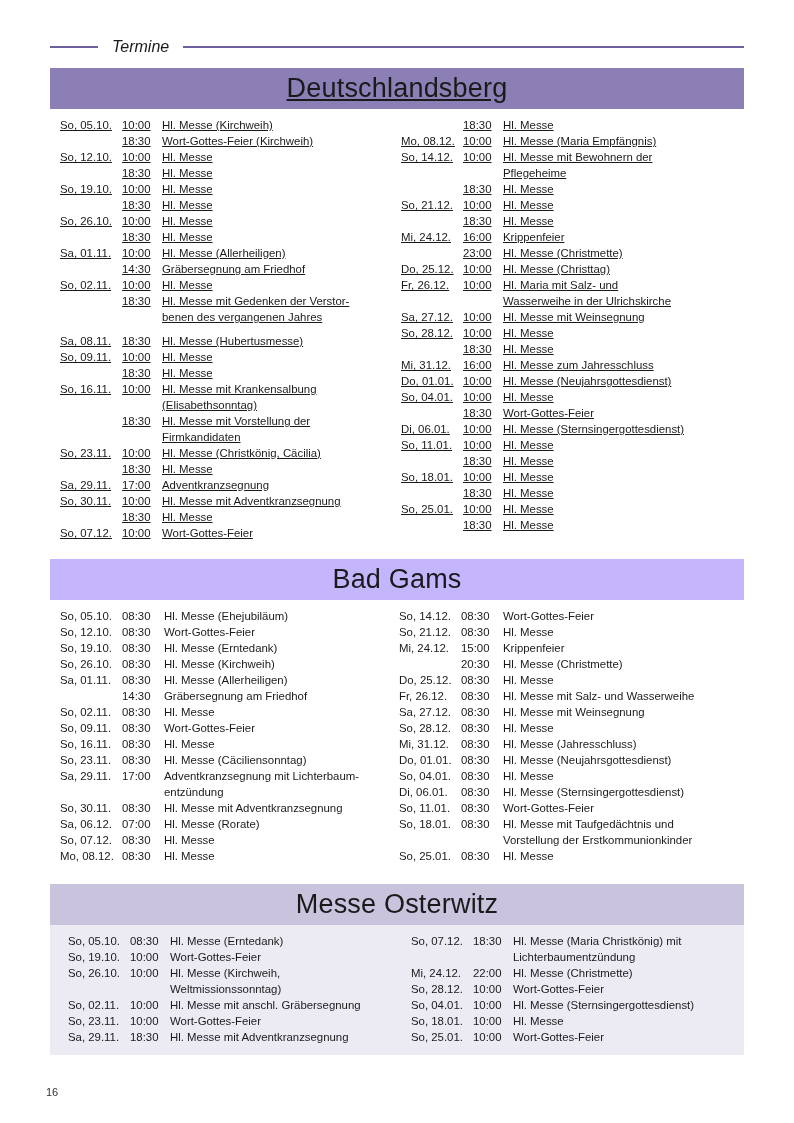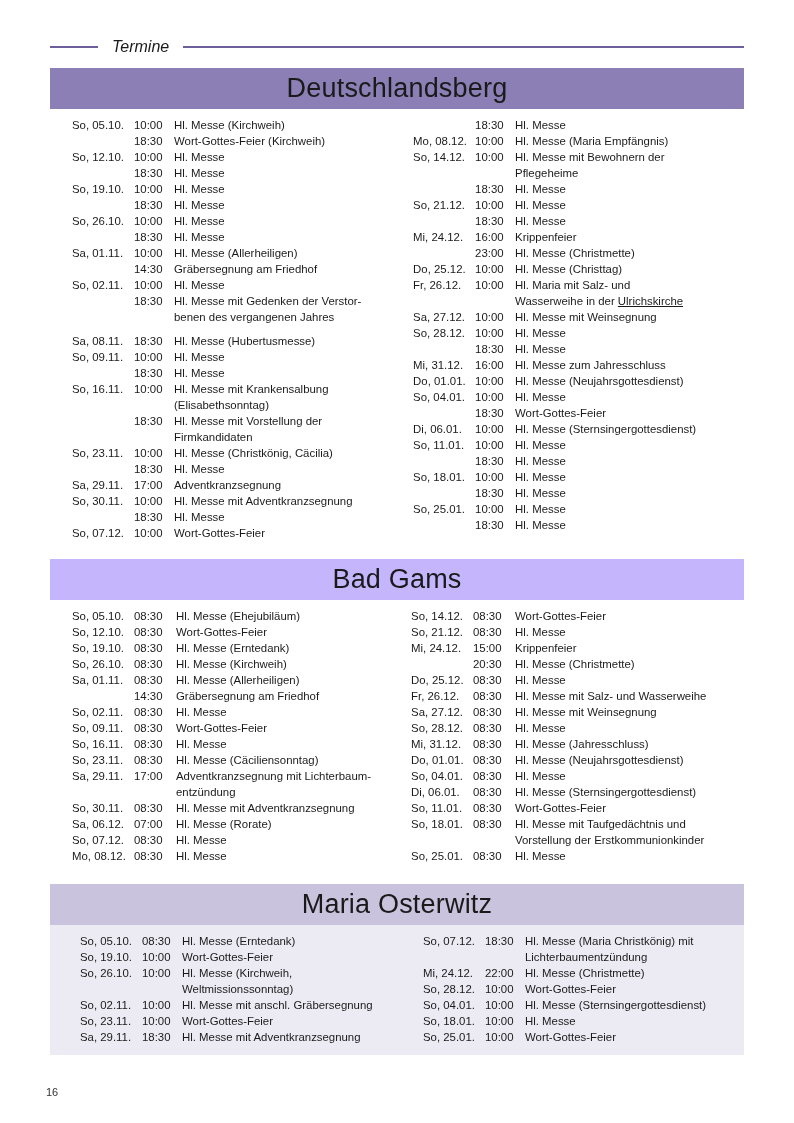--- a/index.html
+++ b/index.html
@@ -69,21 +69,20 @@
     letter-spacing: 0.2px;
   }
   .section-body {
     display: flex;
     box-sizing: border-box;
     padding: 8px 10px 10px 10px;
   }
   .col {
     width: 50%;
     box-sizing: border-box;
-    margin-left: 12px;
   }
   .col.left { padding-right: 8px; }
   .col.right { padding-left: 4px; }
 
   .row {
     display: flex;
     align-items: flex-start;
     font-size: 11.4px;
     line-height: 16px;
   }
@@ -116,21 +115,21 @@
   
   #sec-badgams .c-date { width: 62px; flex: 0 0 62px; }
   #sec-badgams .c-time { width: 42px; flex: 0 0 42px; }
   #sec-badgams .col.left { padding-right: 4px; }
   #sec-badgams .col.right { padding-left: 2px; }
 
   #sec-mariaosterwitz .col.left { padding-left: 8px; padding-right: 6px; }
   #sec-mariaosterwitz .col.right { padding-left: 14px; }
 
   
-  #sec-deutschlandsberg { top: 68px; }
+  #sec-deutschlandsberg { top: 68px; text-decoration: underline; }
   #sec-badgams { top: 559px; }
   #sec-mariaosterwitz { top: 884px; }
 
   .page-number {
     position: absolute;
     left: 46px;
     top: 1086px;
     font-size: 11px;
     color: #333333;
   }
@@ -585,21 +584,21 @@
           <div class="row">
             <div class="c-date">So, 25.01.</div>
             <div class="c-time">08:30</div>
             <div class="c-desc">Hl. Messe</div>
           </div>
         </div>
     </div>
   </div>
 
   <div class="section" id="sec-mariaosterwitz">
-    <div class="section-title">Maria Osterwitz</div>
+    <div class="section-title">Messe Osterwitz</div>
     <div class="section-body">
       <div class="col left">
           <div class="row">
             <div class="c-date">So, 05.10.</div>
             <div class="c-time">08:30</div>
             <div class="c-desc">Hl. Messe (Erntedank)</div>
           </div>
           <div class="row">
             <div class="c-date">So, 19.10.</div>
             <div class="c-time">10:00</div>

